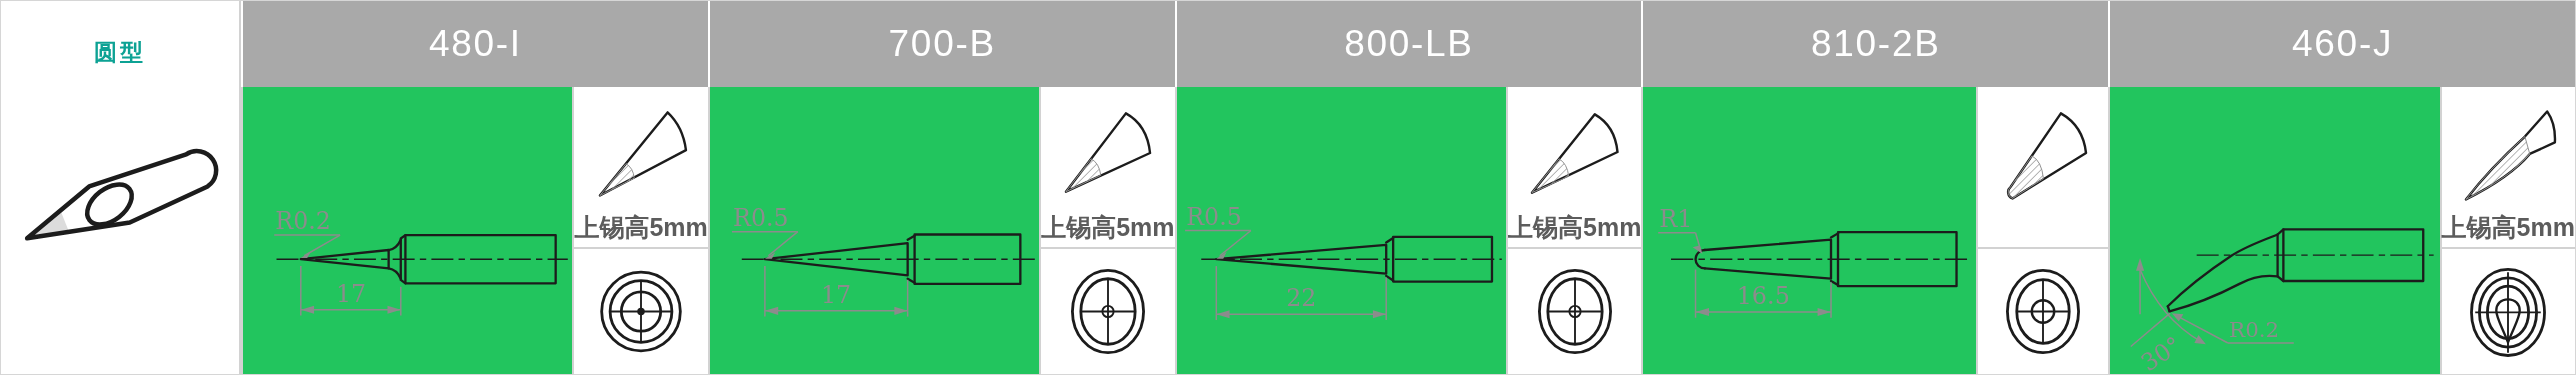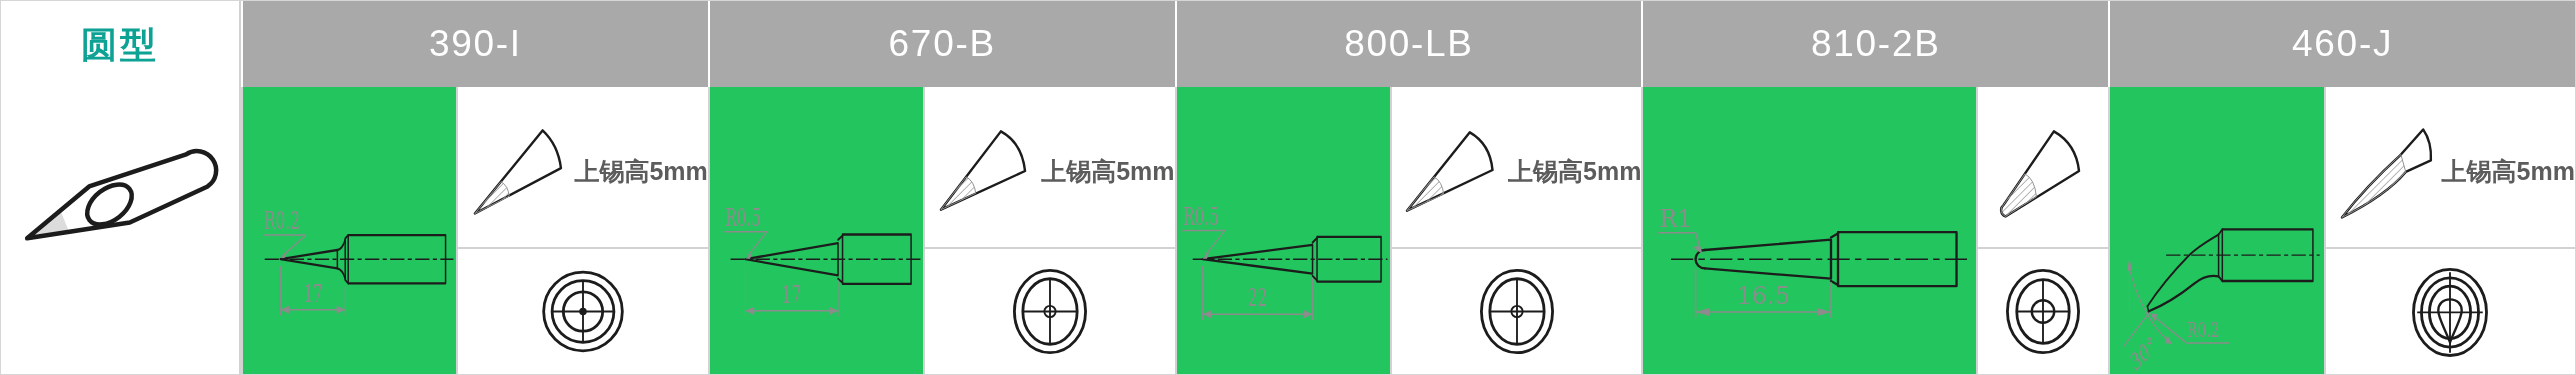--- a/index.html
+++ b/index.html
@@ -5,38 +5,38 @@
   html, body { margin:0; padding:0; background:#ffffff; }
   body { width:2576px; height:375px; overflow:hidden;
          font-family:"Liberation Sans","DejaVu Sans",sans-serif; }
 
   .spec-table { display:flex; width:2576px; height:375px; box-sizing:border-box;
                 border:1.7px solid var(--outer-border); background:#fff; }
 
   
   .category-cell { flex:0 0 240px; position:relative; box-sizing:border-box;
                    border-right:2.3px solid var(--border); background:#fff; }
-  .category-label { margin-top:20px; text-align:center; font-size:36px; font-weight:bold;
+  .category-label { margin-top:36px; text-align:center; font-size:23px; font-weight:bold;
                     color:var(--teal); letter-spacing:2.9px; }
   .category-art { position:absolute; left:16px; top:121px; }
 
   
   .product-col { flex:1 1 0; min-width:0; display:flex; flex-direction:column; }
   .col-header { flex:0 0 86px; background:var(--header-bg); box-sizing:border-box;
                 border-left:2.9px solid #ffffff;
                 display:flex; align-items:center; justify-content:center;
                 color:var(--header-text); font-size:37px; letter-spacing:1.7px; font-weight:normal; }
   .col-body { flex:1 1 auto; min-height:0; display:flex; }
   .main-cell { flex:1 1 auto; min-width:0; position:relative; background:#22c55e; box-sizing:border-box;
                border-left:2.3px solid var(--border); }
   .main-svg { position:absolute; left:0; top:0; width:100%; height:100%; }
   .sub-col { flex:0 0 132px; box-sizing:border-box; border-left:2.3px solid var(--border);
              display:flex; flex-direction:column; }
   .sub-top { flex:0 0 162px; box-sizing:border-box; border-bottom:2.3px solid var(--border);
-             display:flex; align-items:center; padding-top:8px; }
+             display:flex; flex-direction:column; align-items:center; padding-top:8px; }
   .sub-bottom { flex:1 1 auto; display:flex; align-items:center; justify-content:center; }
   .tin-label { font-size:25px; font-weight:bold; color:var(--cn-text); white-space:nowrap;
                margin-top:0px; }
 
   
   .ln  { fill:none; stroke:var(--line); stroke-width:4; stroke-linecap:round; stroke-linejoin:round; }
   .cl  { fill:none; stroke:var(--line); stroke-width:2.4; stroke-dasharray:38 9 11 9; }
   .dim { fill:none; stroke:var(--dim); stroke-width:2.6; }
   .dimf{ fill:var(--dim); stroke:none; }
   .dimt{ fill:var(--dim); font-family:"DejaVu Serif","Liberation Serif",serif; font-size:41px; }
@@ -56,21 +56,21 @@
     <div class="category-label">圆型</div>
     <svg class="category-art" width="203" height="130" viewBox="0 0 360 230">
       <polygon class="shade" points="18,206 76,154 92,194"></polygon>
       <path class="pln" d="M18,206 L128,114 L300,57 A34,34 0 0 1 338,114 L200,178 Z"></path>
       <ellipse class="pln" cx="164" cy="146" rx="45" ry="28" transform="rotate(-38 164 146)"></ellipse>
     </svg>
   </div>
 
   <div class="product-col">
     <div class="col-header">
-      <span>390-I</span>
+      <span>480-I</span>
     </div>
     <div class="col-body">
       <div class="main-cell">
         <svg class="main-svg" viewBox="0 0 570 500" preserveAspectRatio="none">
           <line class="cl" x1="58" y1="300" x2="562" y2="300"></line>
           <path class="ln" d="M100,300 L252,284 M100,300 L252,316 M252,284 L252,316"></path>
           <path class="ln" d="M252,284 Q266,282 273,266 M252,316 Q266,318 273,334"></path>
           <path class="ln" d="M273,264 L273,336 M273,264 L281,258 M273,336 L281,342"></path>
           <path class="ln" d="M281,258 H541 V342 H281 Z"></path>
           <text class="dimt" x="56" y="248">R0.2</text>
@@ -107,21 +107,21 @@
             <line class="cs" x1="115" y1="44" x2="115" y2="176" stroke-width="4"></line>
             <circle cx="115" cy="110" r="8" fill="var(--line)"></circle>
           </svg>
         </div>
       </div>
     </div>
   </div>
 
   <div class="product-col">
     <div class="col-header">
-      <span>670-B</span>
+      <span>700-B</span>
     </div>
     <div class="col-body">
       <div class="main-cell">
         <svg class="main-svg" viewBox="0 0 570 500" preserveAspectRatio="none">
           <line class="cl" x1="55" y1="300" x2="562" y2="300"></line>
           <path class="ln" d="M95,300 L342,272 M95,300 L342,328 M342,272 L342,328"></path>
           <path class="ln" d="M342,266 L354,259 M342,334 L354,341"></path>
           <path class="ln" d="M354,257 H537 V343 H354 Z"></path>
           <text class="dimt" x="40" y="242">R0.5</text>
           <line class="dim" x1="38" y1="252" x2="152" y2="252"></line>

